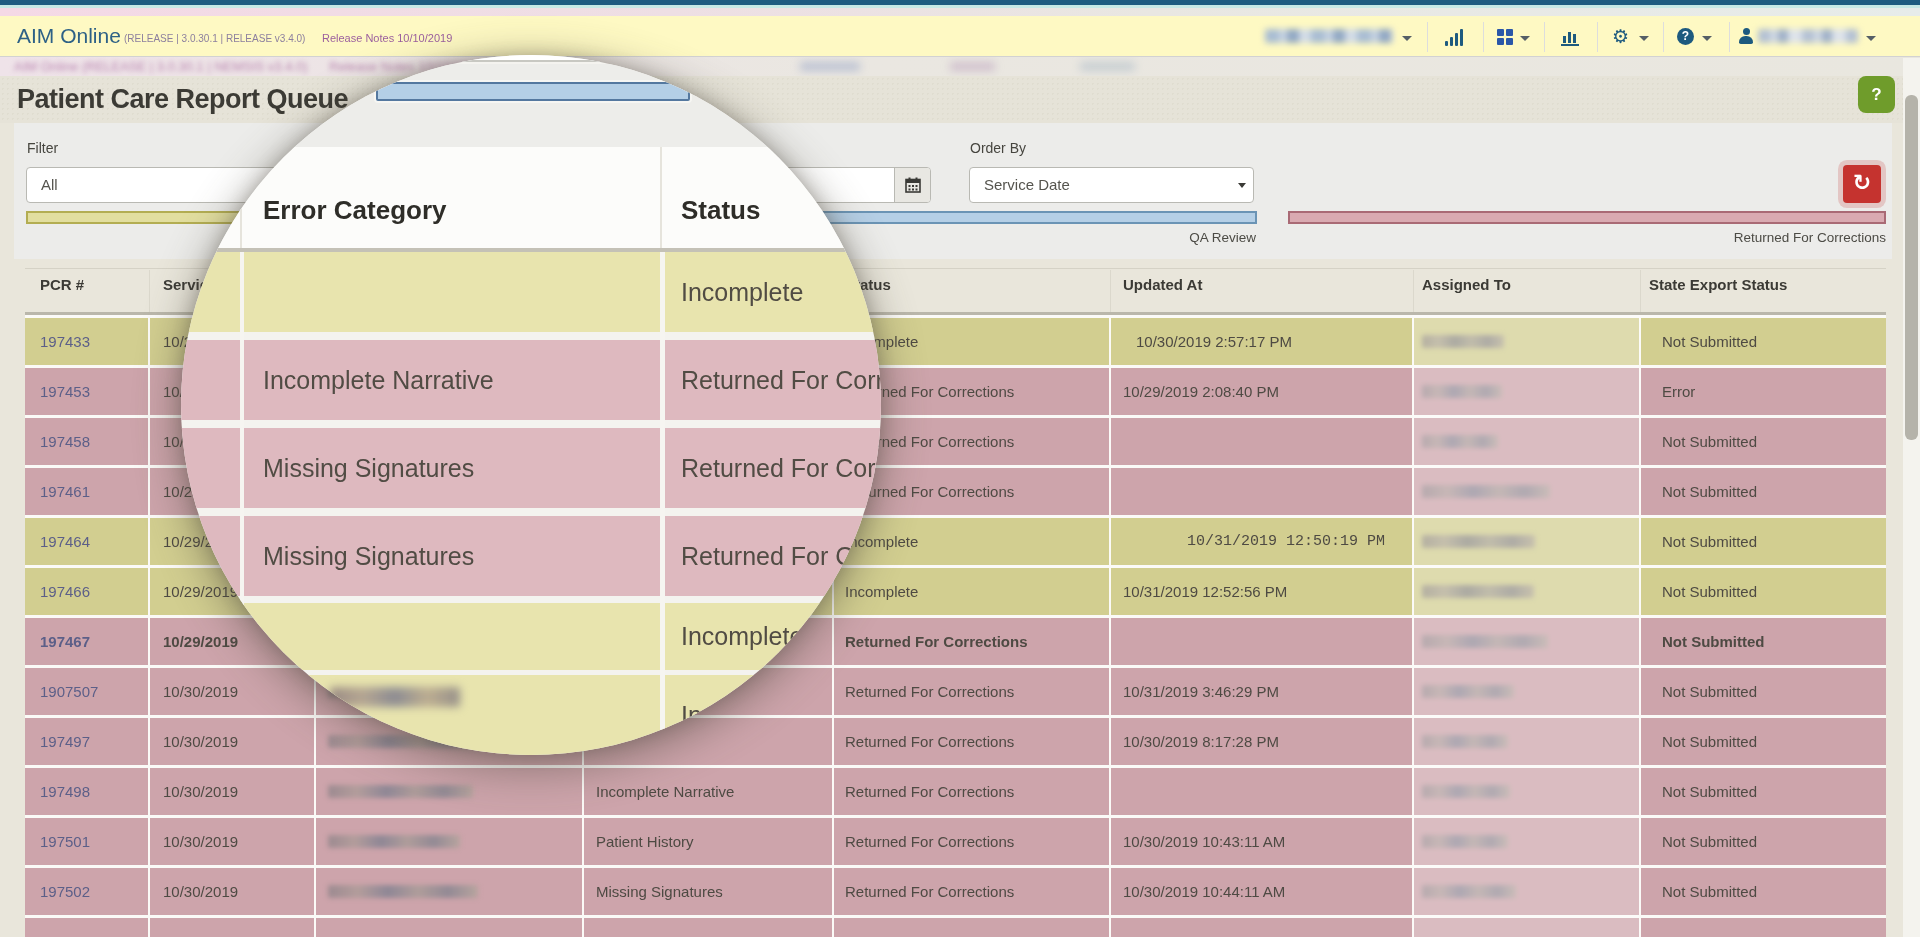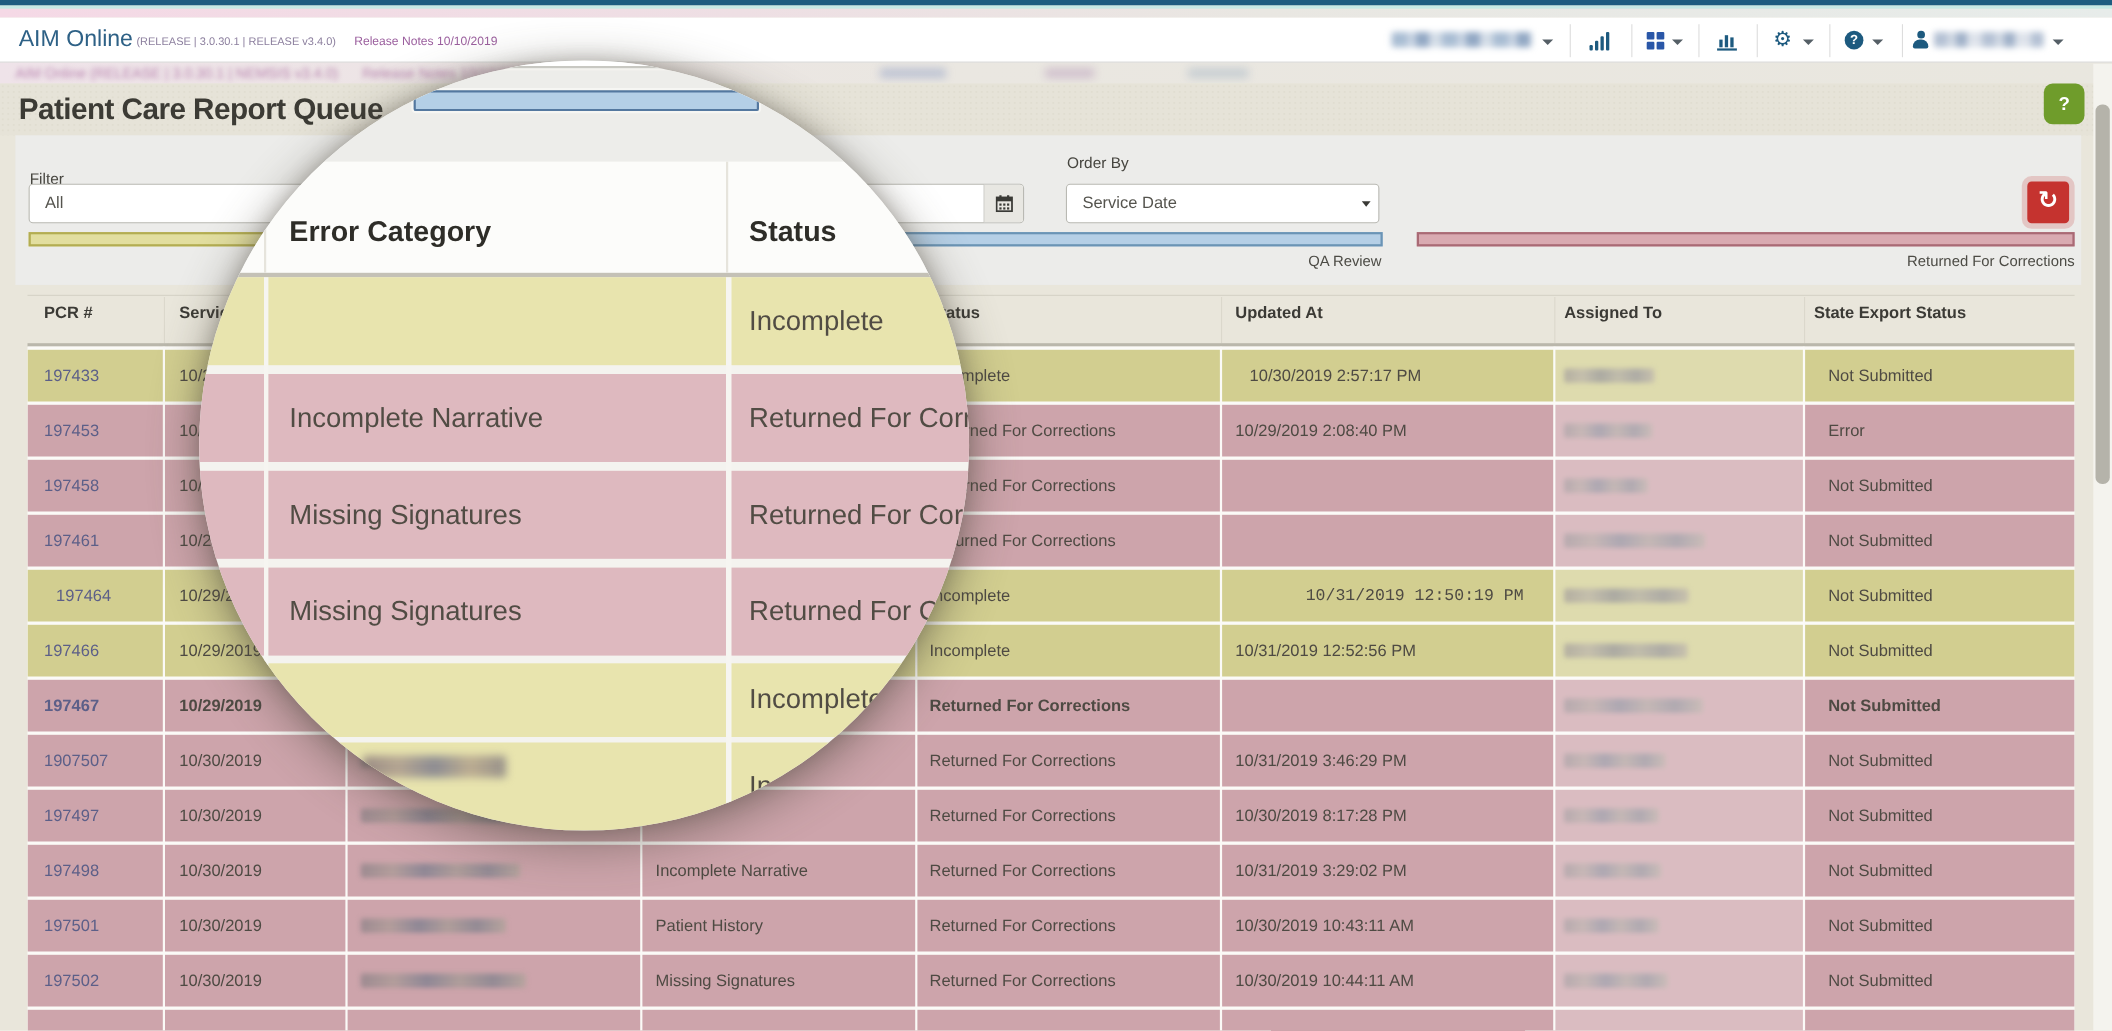--- a/index.html
+++ b/index.html
@@ -5,21 +5,21 @@
   * { margin:0; padding:0; box-sizing:border-box; }
   html,body { width:1920px; height:937px; overflow:hidden; }
   body { font-family:"Liberation Sans", sans-serif; position:relative; background:#e9e6db; }
   .abs { position:absolute; }
 
   
   #strip-navy { left:0; top:0; width:1920px; height:5px; background:#1e5c80; }
   #strip-cyan { left:0; top:5px; width:1920px; height:3px; background:#c6e9e5; }
   #strip-pink { left:0; top:8px; width:1920px; height:8px;
      background:linear-gradient(90deg,#f5d9e6 0%,#eedfe4 35%,#e9e7e2 60%,#e7ecea 100%); }
-  #navbar { left:0; top:16px; width:1920px; height:41px; background:#ffffff; border-bottom:1px solid #d2d2d2; }
+  #navbar { left:0; top:16px; width:1920px; height:41px; background:#fef9c3; border-bottom:1px solid #d2d2d2; }
   #brand { left:17px; top:8px; font-size:21px; color:#2e6186; }
   #version { left:124px; top:17px; font-size:10px; color:#8c7f9e; }
   #release-notes { left:322px; top:16px; font-size:11px; color:#9b5f9e; }
   .nav-divider { top:6px; width:1px; height:30px; background:#dddddd; }
   .blurblock { border-radius:2px; filter:blur(3px); }
   #org-blur { left:1265px; top:13px; width:128px; height:14px;
      background:repeating-linear-gradient(90deg,#a9bdd3 0 14px,#c7d3e2 14px 22px,#92a8c4 22px 34px,#d3dce7 34px 46px); }
   #user-blur { left:1758px; top:13px; width:100px; height:14px;
      background:repeating-linear-gradient(90deg,#b4c1d4 0 12px,#d0d8e3 12px 20px,#9fb0c8 20px 30px,#dee3eb 30px 44px); }
   .caret { width:0; height:0; border-left:5px solid transparent; border-right:5px solid transparent; border-top:5px solid #555f66; }
@@ -151,21 +151,21 @@
   <span class="abs ghost-frag" style="left:950px; width:45px; background:rgba(160,120,170,.35);"></span>
   <span class="abs ghost-frag" style="left:1080px; width:55px; background:rgba(120,150,180,.3);"></span>
 </div>
 
 <div class="abs" id="title-bar">
   <span class="abs" id="page-title">Patient Care Report Queue</span>
   <span class="abs" id="help-btn">?</span>
 </div>
 
 <div class="abs" id="filter-panel">
-  <span class="abs flabel" style="left:13px; top:17px;margin-top:14px;">Filter</span>
+  <span class="abs flabel" style="left:13px; top:17px;">Filter</span>
   <div class="abs control" id="filter-select">All</div>
   <div class="abs control" id="date-input">
     <span id="date-addon">
       <svg width="16" height="16" style="margin-top:9px;">
         <rect x="1" y="2.5" width="14" height="12.5" fill="none" stroke="#3a3a36" stroke-width="1.6"></rect>
         <rect x="1" y="2.5" width="14" height="3.5" fill="#3a3a36"></rect>
         <rect x="3.5" y="0.5" width="2" height="3" fill="#3a3a36"></rect>
         <rect x="10.5" y="0.5" width="2" height="3" fill="#3a3a36"></rect>
         <g fill="#3a3a36">
           <rect x="3.5" y="8" width="2" height="2"></rect>
@@ -240,21 +240,21 @@
     </div>
     <div class="row p" style="top: 153px;">
       <span class="cell link" style="left: 15px;">197461</span>
       <span class="cell" style="left: 138px;">10/29/2019</span>
       <span class="cell" style="left: 571px;">Missing Signatures</span>
       <span class="cell" style="left: 820px;">Returned For Corrections</span>
       <span class="rowblur p" style="left: 1397px; width: 128px;"></span>
       <span class="cell" style="left: 1637px;">Not Submitted</span>
     </div>
     <div class="row k" style="top: 203px;">
-      <span class="cell link" style="left: 15px; margin-left: 11px;">197464</span>
+      <span class="cell link" style="left: 15px;">197464</span>
       <span class="cell" style="left: 138px;">10/29/2019</span>
       <span class="cell" style="left: 571px;"></span>
       <span class="cell" style="left: 820px;">Incomplete</span>
       <span class="cell" style="left: 1162px; font-family: Liberation Mono, monospace;">10/31/2019 12:50:19 PM</span>
       <span class="rowblur k" style="left: 1397px; width: 113px;"></span>
       <span class="cell" style="left: 1637px;">Not Submitted</span>
     </div>
     <div class="row k" style="top: 253px;">
       <span class="cell link" style="left: 15px;">197466</span>
       <span class="cell" style="left: 138px;">10/29/2019</span>
@@ -291,21 +291,20 @@
       <span class="cell" style="left: 1098px;">10/30/2019 8:17:28 PM</span>
       <span class="rowblur p" style="left: 1397px; width: 86px;"></span>
       <span class="cell" style="left: 1637px;">Not Submitted</span>
     </div>
     <div class="row p" style="top: 453px;">
       <span class="cell link" style="left: 15px;">197498</span>
       <span class="cell" style="left: 138px;">10/30/2019</span>
       <span class="rowblur p" style="left: 303px; width: 145px;"></span>
       <span class="cell" style="left: 571px;">Incomplete Narrative</span>
       <span class="cell" style="left: 820px;">Returned For Corrections</span>
-      <span class="cell" style="left: 1098px;">10/31/2019 3:29:02 PM</span>
       <span class="rowblur p" style="left: 1397px; width: 88px;"></span>
       <span class="cell" style="left: 1637px;">Not Submitted</span>
     </div>
     <div class="row p" style="top: 503px;">
       <span class="cell link" style="left: 15px;">197501</span>
       <span class="cell" style="left: 138px;">10/30/2019</span>
       <span class="rowblur p" style="left: 303px; width: 132px;"></span>
       <span class="cell" style="left: 571px;">Patient History</span>
       <span class="cell" style="left: 820px;">Returned For Corrections</span>
       <span class="cell" style="left: 1098px;">10/30/2019 10:43:11 AM</span>

